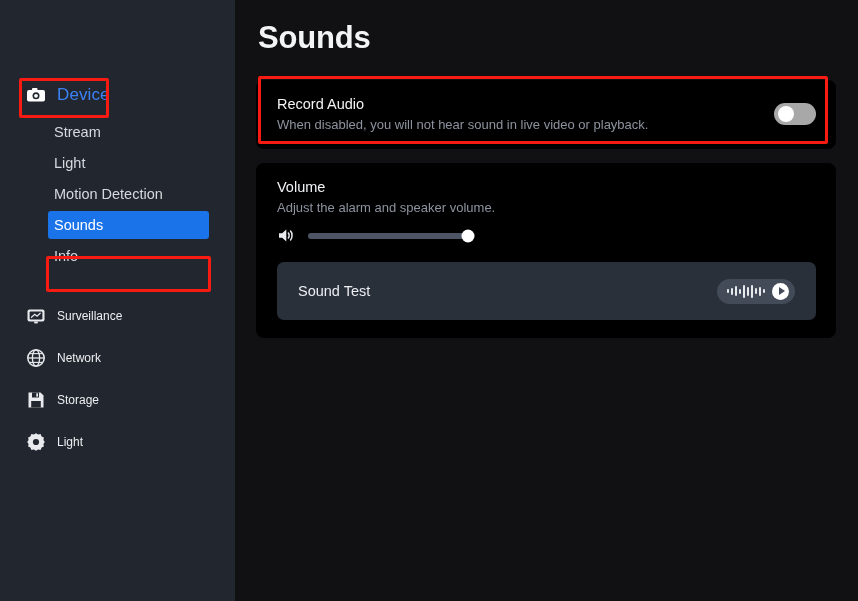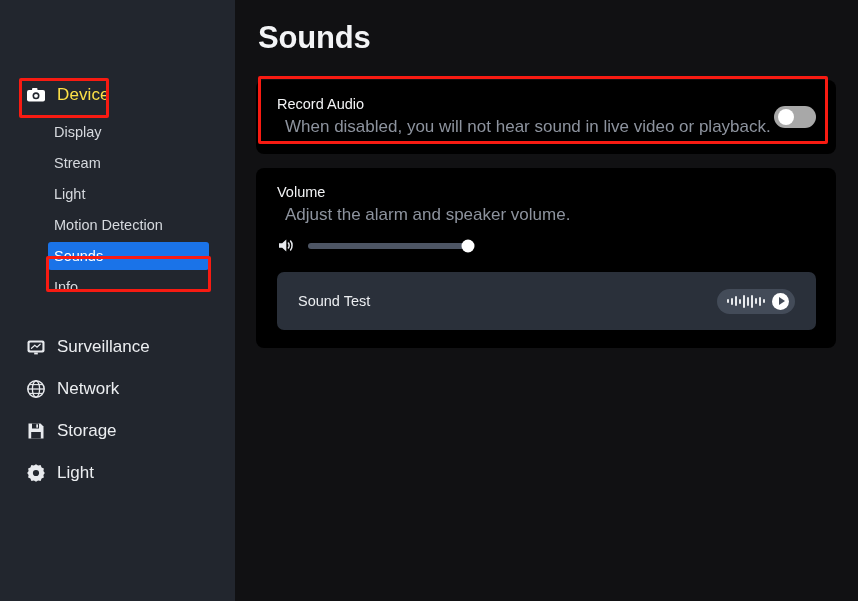--- a/index.html
+++ b/index.html
@@ -30,21 +30,21 @@
     flex: 0 0 235px;
     padding-top: 78px;
   }
 
   .nav-group-header {
     display: flex;
     align-items: center;
     gap: 11px;
     height: 34px;
     padding-left: 26px;
-    color: #fde047;
+    color: #3b82f6;
     font-size: 17px;
     letter-spacing: 0.1px;
     cursor: pointer;
   }
 
   .nav-group-header .ico { width: 20px; height: 20px; display: block; flex: 0 0 20px; }
   .nav-group-header .ico svg { display: block; width: 20px; height: 20px; }
 
   .sub-list { margin-top: 6px; }
 
@@ -67,21 +67,21 @@
   .nav-spacer-lg { height: 16px; }
 
   .nav-root {
     display: flex;
     align-items: center;
     gap: 11px;
     height: 30px;
     margin: 12px 0 12px 0;
     padding-left: 26px;
     color: #eceef1;
-    font-size: 17px;
+    font-size: 12px;
     cursor: pointer;
   }
   .nav-root .ico { width: 20px; height: 20px; display: block; flex: 0 0 20px; }
   .nav-root .ico svg { display: block; width: 20px; height: 20px; }
 
   
   .main {
     flex: 1 1 auto;
     height: 601px;
     background: #111113;
@@ -114,22 +114,21 @@
   }
 
   .row-title {
     color: #f2f3f5;
     font-size: 14.5px;
     margin-bottom: 5px;
   }
 
   .row-desc {
     color: #8d939e;
-    font-size: 17px;
-    margin-left: 8px;
+    font-size: 13px;
   }
 
   .toggle {
     width: 42px;
     height: 22px;
     border-radius: 11px;
     background: #a8a8a8;
     position: relative;
     flex: 0 0 42px;
     cursor: pointer;
@@ -262,23 +261,20 @@
           <rect x="1" y="5" width="18" height="11.5" rx="2" fill="#ffffff"></rect>
           <rect x="6" y="3" width="5.5" height="2.6" rx="1" fill="#ffffff"></rect>
           <circle cx="10" cy="10.8" r="3.5" fill="#22262e"></circle>
           <circle cx="10" cy="10.8" r="1.9" fill="#ffffff"></circle>
         </svg>
       </span>
       <span>Device</span>
     </div>
 
     <div class="sub-list">
-      <div class="sub-item">
-        <span>Display</span>
-      </div>
       <div class="sub-item">
         <span>Stream</span>
       </div>
       <div class="sub-item">
         <span>Light</span>
       </div>
       <div class="sub-item">
         <span>Motion Detection</span>
       </div>
       <div class="sub-item selected">

